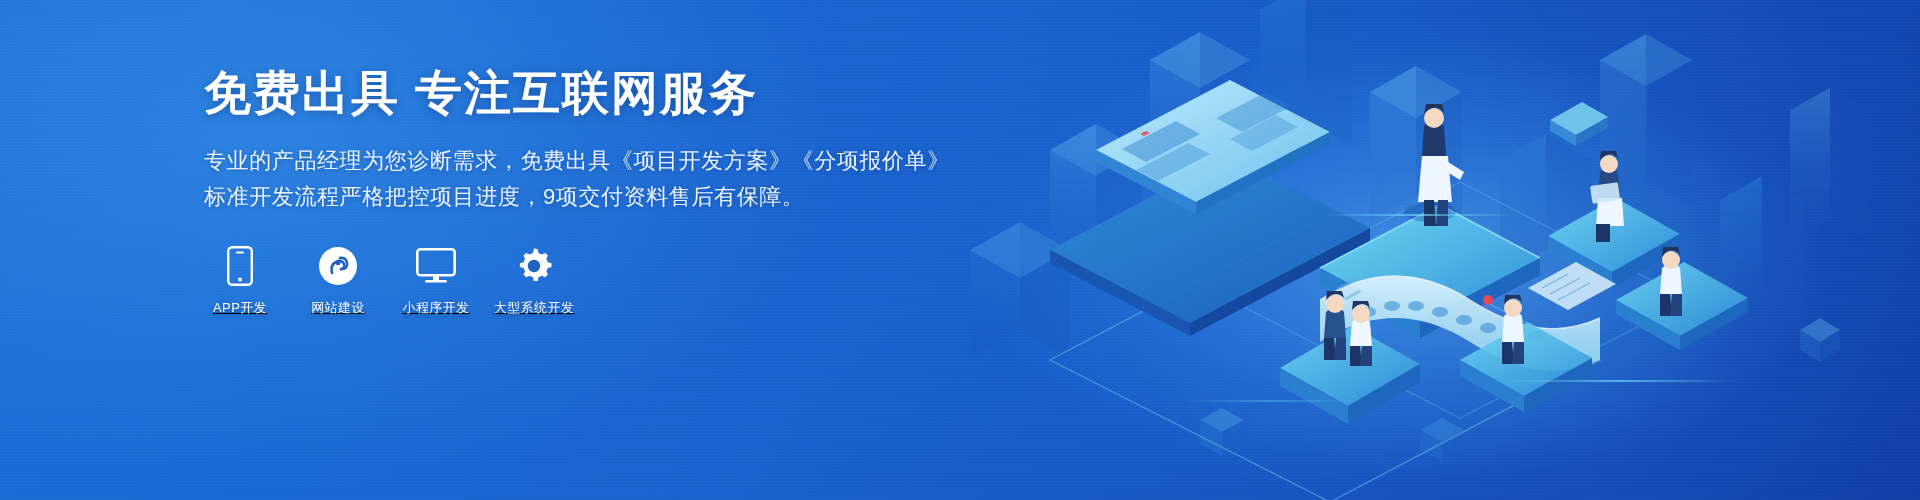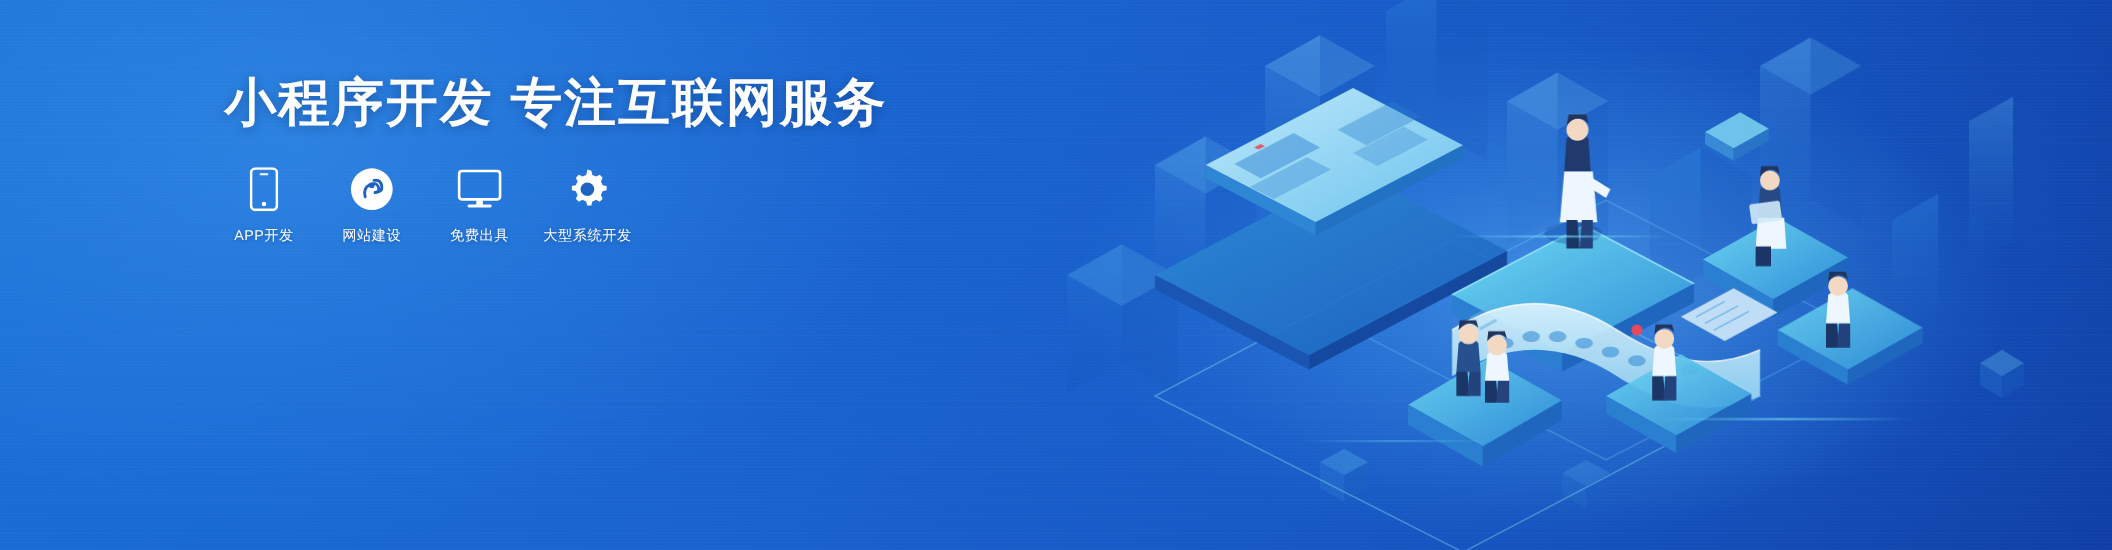--- a/index.html
+++ b/index.html
@@ -35,21 +35,21 @@
     text-shadow:0 2px 10px rgba(2,30,80,.35);
   }
   .sub{
     margin-top:22px;color:#eaf3ff;font-size:22px;line-height:1.62;
     letter-spacing:.6px;white-space:nowrap;
     text-shadow:0 1px 5px rgba(2,30,80,.30);
   }
   .sub div{white-space:nowrap;}
 
   
-  .icons{display:flex;align-items:flex-start;margin-top:30px;}
+  .icons{display:flex;align-items:flex-start;margin-top:30px;text-decoration:underline;}
   .icon-item{
     width:72px;text-align:center;margin-right:26px;
     display:flex;flex-direction:column;align-items:center;
   }
   .icon-item:last-child{margin-right:0;}
   .ic{height:42px;display:flex;align-items:center;justify-content:center;}
   .ic svg{display:block;}
   .icon-label{
     margin-top:12px;color:#ffffff;font-size:13px;letter-spacing:.4px;
     white-space:nowrap;text-shadow:0 1px 4px rgba(2,30,80,.35);
@@ -281,22 +281,26 @@
 
       <g opacity=".7">
         <rect x="420" y="214" width="200" height="2" fill="url(#glowline)"></rect>
         <rect x="600" y="380" width="240" height="2" fill="url(#glowline)"></rect>
         <rect x="280" y="400" width="180" height="2" fill="url(#glowline)" opacity=".5"></rect>
       </g>
     </svg>
   </div>
 
   <div class="content">
-    <div class="headline">小程序开发 专注互联网服务</div>
-
+    <div class="headline">免费出具 专注互联网服务</div>
+
+    <div class="sub">
+      <div>专业的产品经理为您诊断需求，免费出具《项目开发方案》《分项报价单》</div>
+      <div>标准开发流程严格把控项目进度，9项交付资料售后有保障。</div>
+    </div>
 
     <div class="icons">
 
       <div class="icon-item">
         <span class="ic">
           <svg width="26" height="40" viewBox="0 0 26 40">
             <rect x="1.2" y="1.2" width="23.6" height="37.6" rx="4" fill="none" stroke="#ffffff" stroke-width="2.4"></rect>
             <rect x="9" y="5.4" width="8" height="2" rx="1" fill="#ffffff"></rect>
             <circle cx="13" cy="33.4" r="2" fill="#ffffff"></circle>
           </svg>
@@ -318,21 +322,21 @@
 
 
       <div class="icon-item">
         <span class="ic">
           <svg width="40" height="36" viewBox="0 0 40 36">
             <rect x="1.3" y="1.3" width="37.4" height="26" rx="3" fill="none" stroke="#ffffff" stroke-width="2.6"></rect>
             <rect x="17" y="27.8" width="6" height="4.6" fill="#ffffff"></rect>
             <rect x="9" y="32" width="22" height="2.6" rx="1.3" fill="#ffffff"></rect>
           </svg>
         </span>
-        <span class="icon-label">免费出具</span>
+        <span class="icon-label">小程序开发</span>
       </div>
 
       <div class="icon-item">
         <span class="ic">
           <svg width="40" height="40" viewBox="0 0 40 40">
             <path d="M20 2.2 l3.6 1.1 .9 3.7 c1.2 .36 2.3 .84 3.3 1.5 l3.4 -1.6 2.7 2.7 -1.6 3.4 c .6 1 1.1 2.1 1.5 3.3 l3.7 .9 0 3.8 -3.7 .9 c -.36 1.2 -.86 2.3 -1.5 3.3 l1.6 3.4 -2.7 2.7 -3.4 -1.6 c -1 .6 -2.1 1.1 -3.3 1.5 l-.9 3.7 -3.8 0 -.9 -3.7 c -1.2 -.36 -2.3 -.86 -3.3 -1.5 l-3.4 1.6 -2.7 -2.7 1.6 -3.4 c -.6 -1 -1.1 -2.1 -1.5 -3.3 l-3.7 -.9 0 -3.8 3.7 -.9 c .36 -1.2 .86 -2.3 1.5 -3.3 l-1.6 -3.4 2.7 -2.7 3.4 1.6 c 1 -.6 2.1 -1.1 3.3 -1.5 l.9 -3.7 Z" fill="#ffffff"></path>
             <circle cx="20" cy="20" r="6.2" fill="#1f63c2"></circle>
           </svg>
         </span>
         <span class="icon-label">大型系统开发</span>

